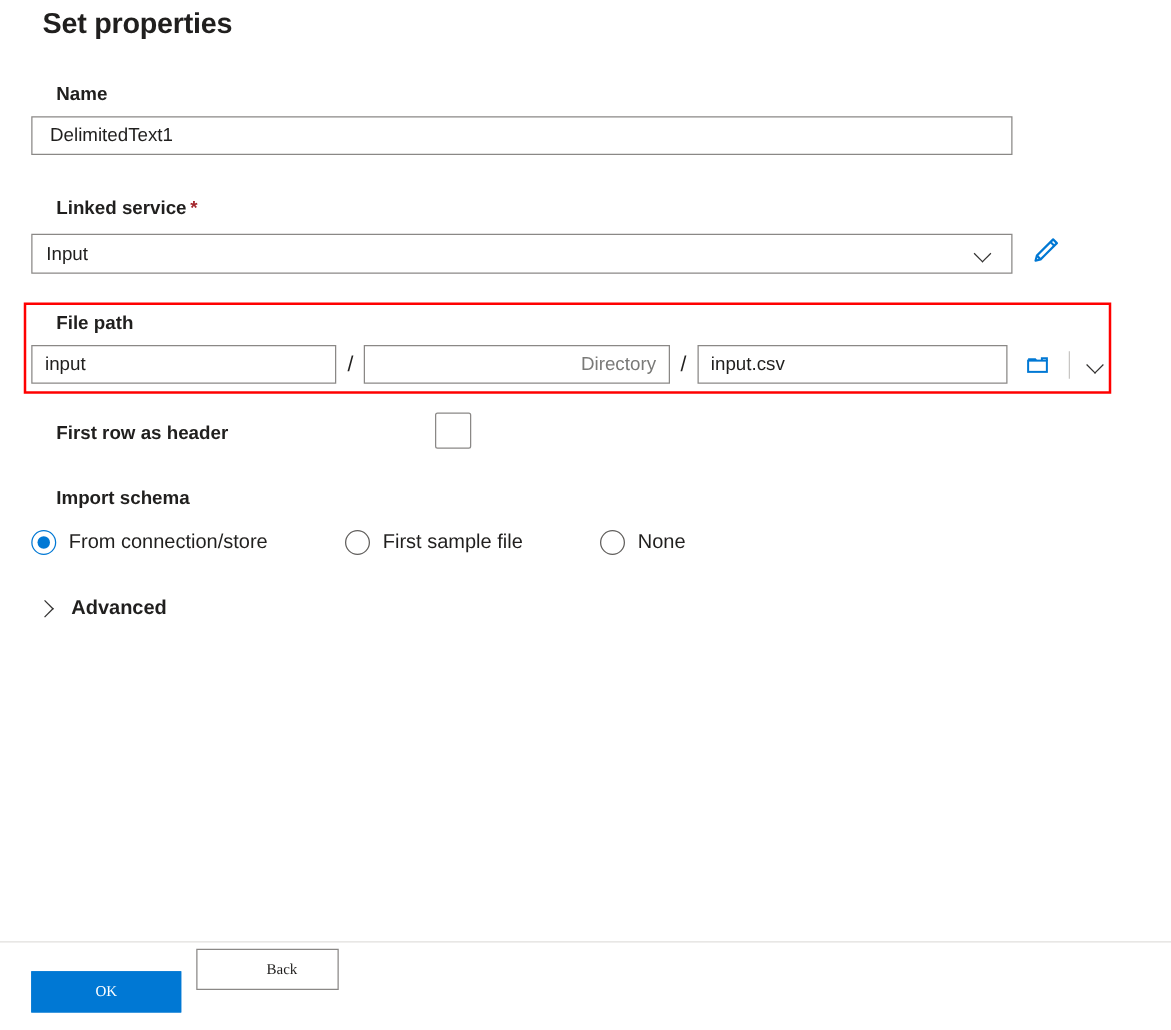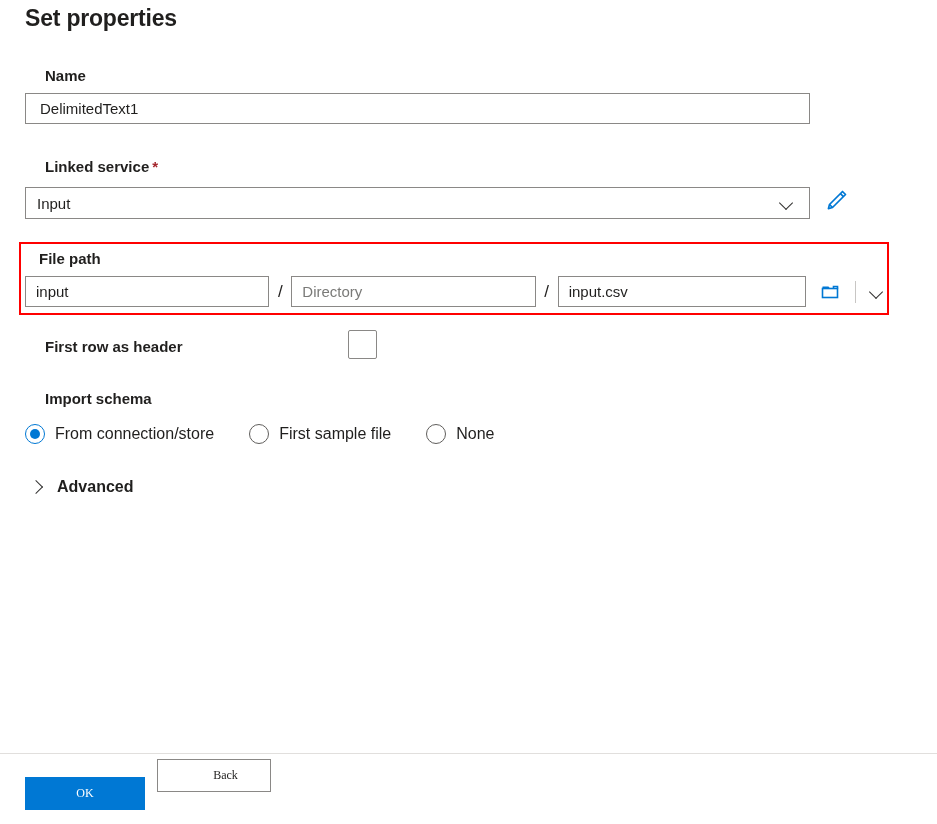--- a/index.html
+++ b/index.html
@@ -16,21 +16,21 @@
     position: relative;
   }
   .panel {
     position: absolute;
     left: 0; top: 0;
     width: 937px;
     height: 824px;
   }
   .page-title {
     position: absolute;
-    left: 25px;
+    left: 34px;
     top: 5px;
     font-size: 23px;
     font-weight: 600;
     letter-spacing: -0.2px;
     color: #201f1e;
   }
 
   
   .field-label {
     font-size: 15px;
@@ -103,42 +103,42 @@
   }
 
   
   .highlight-box {
     position: absolute;
     left: 19px; top: 242px;
     width: 870px; height: 73px;
     box-sizing: border-box;
     border: 2px solid #ff0000;
   }
-  .fp-label { position: absolute; left: 19px; top: 250px; }
+  .fp-label { position: absolute; left: 25px; top: 250px; }
   .fp-row {
     position: absolute;
     left: 25px; top: 275px;
     width: 862px; height: 33px;
     display: flex;
     align-items: center;
   }
   .fp-input {
     height: 31px;
     box-sizing: border-box;
     border: 1px solid #8a8886;
     background: #ffffff;
     font-family: "Liberation Sans", sans-serif;
     font-size: 15px;
     color: #201f1e;
     padding: 0 10px;
     outline: none;
   }
   .fp-input::placeholder { color: #7a7a78; opacity: 1; }
   .fp-1 { width: 246px; }
-  .fp-2 { width: 246px; }
+  .fp-2 { width: 246px; text-align: right; }
   .fp-3 { width: 250px; }
   .slash {
     width: 22px;
     text-align: center;
     font-size: 17px;
     color: #201f1e;
   }
   .folder-icon {
     margin-left: 14px;
     width: 24px; height: 24px;
@@ -165,20 +165,21 @@
     cursor: pointer;
   }
 
   
   .is-label { position: absolute; left: 25px; top: 390px; }
   .radio-row {
     position: absolute;
     left: 25px; top: 424px;
     display: flex;
     align-items: center;
+    gap: 27px;
   }
   .radio-item {
     display: flex;
     align-items: center;
     margin-right: 35px;
     cursor: pointer;
   }
   .radio {
     width: 20px; height: 20px;
     box-sizing: border-box;

